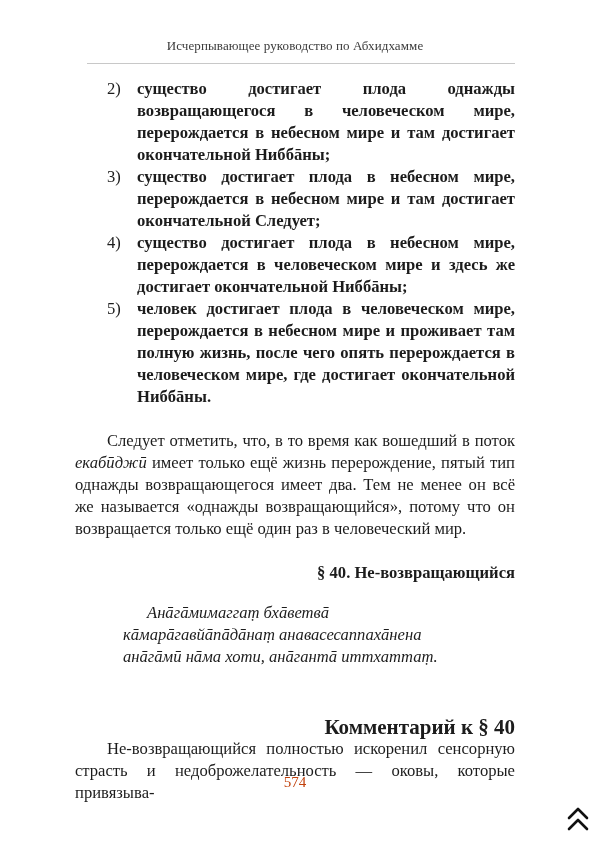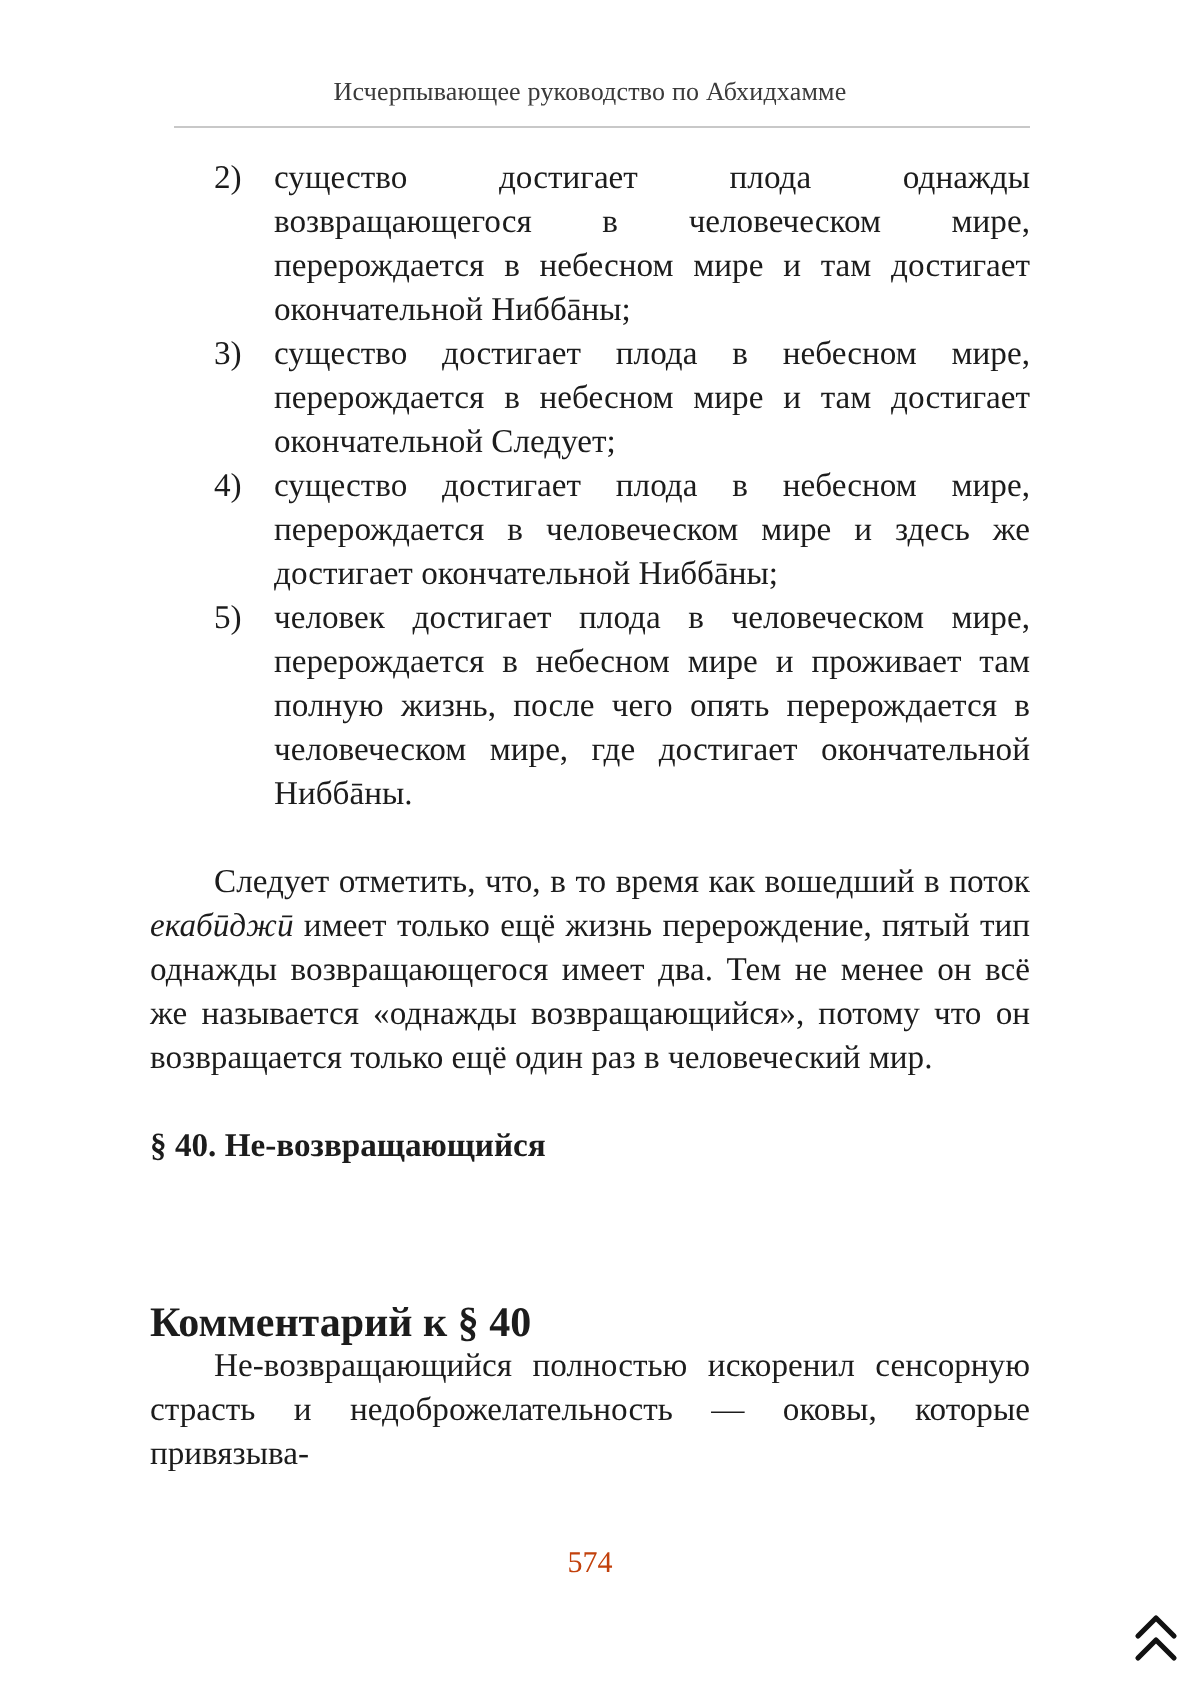--- a/index.html
+++ b/index.html
@@ -58,29 +58,30 @@
       margin-left: 32px;
     }
     .list-num {
       width: 30px;
       flex: 0 0 30px;
     }
     .list-text {
       flex: 1;
       text-align: justify;
       hyphens: manual;
+      font-weight: bold;
     }
     p.para {
       margin: 0;
       text-align: justify;
       text-indent: 32px;
     }
     .gap-after-list { height: 22px; }
     .section-title {
-      text-align: left;
+      text-align: right;
       font-weight: bold;
       margin: 0;
     }
     .pali {
       font-style: italic;
       margin: 0;
       padding-left: 48px;
       padding-right: 38px;
       text-indent: 24px;
       line-height: 22px;
@@ -137,20 +138,21 @@
     <div class="gap-after-list"></div>
 
     <p class="para"><span>Следует отметить, что, в то время как вошедший в поток </span><span class="italic">екабӣджӣ</span><span> имеет только ещё жизнь перерождение, пятый тип однажды возвращающегося имеет два. Тем не менее он всё же называется «однажды возвращающийся», потому что он возвращается только ещё один раз в человеческий мир.</span></p>
 
     <div style="height:22px"></div>
 
     <h2 class="section-title" style="font-size:16.6px;line-height:22px;">§ 40. Не-возвращающийся</h2>
 
     <div style="height:18px"></div>
 
+    <p class="pali">Анāгāмимаггаṃ бхāветвā кāмарāгавйāпāдāнаṃ анавасесаппахāнена анāгāмӣ нāма хоти, анāгантā иттхаттаṃ.</p>
 
     <div style="height:26px"></div>
 
 
     <div style="height:22px"></div>
 
     <h3 class="section-title" style="font-size:21px;line-height:22px;">Комментарий к § 40</h3>
 
     <p class="para">Не-возвращающийся полностью искоренил сенсорную страсть и недоброжелательность — оковы, которые привязыва-</p>
 

